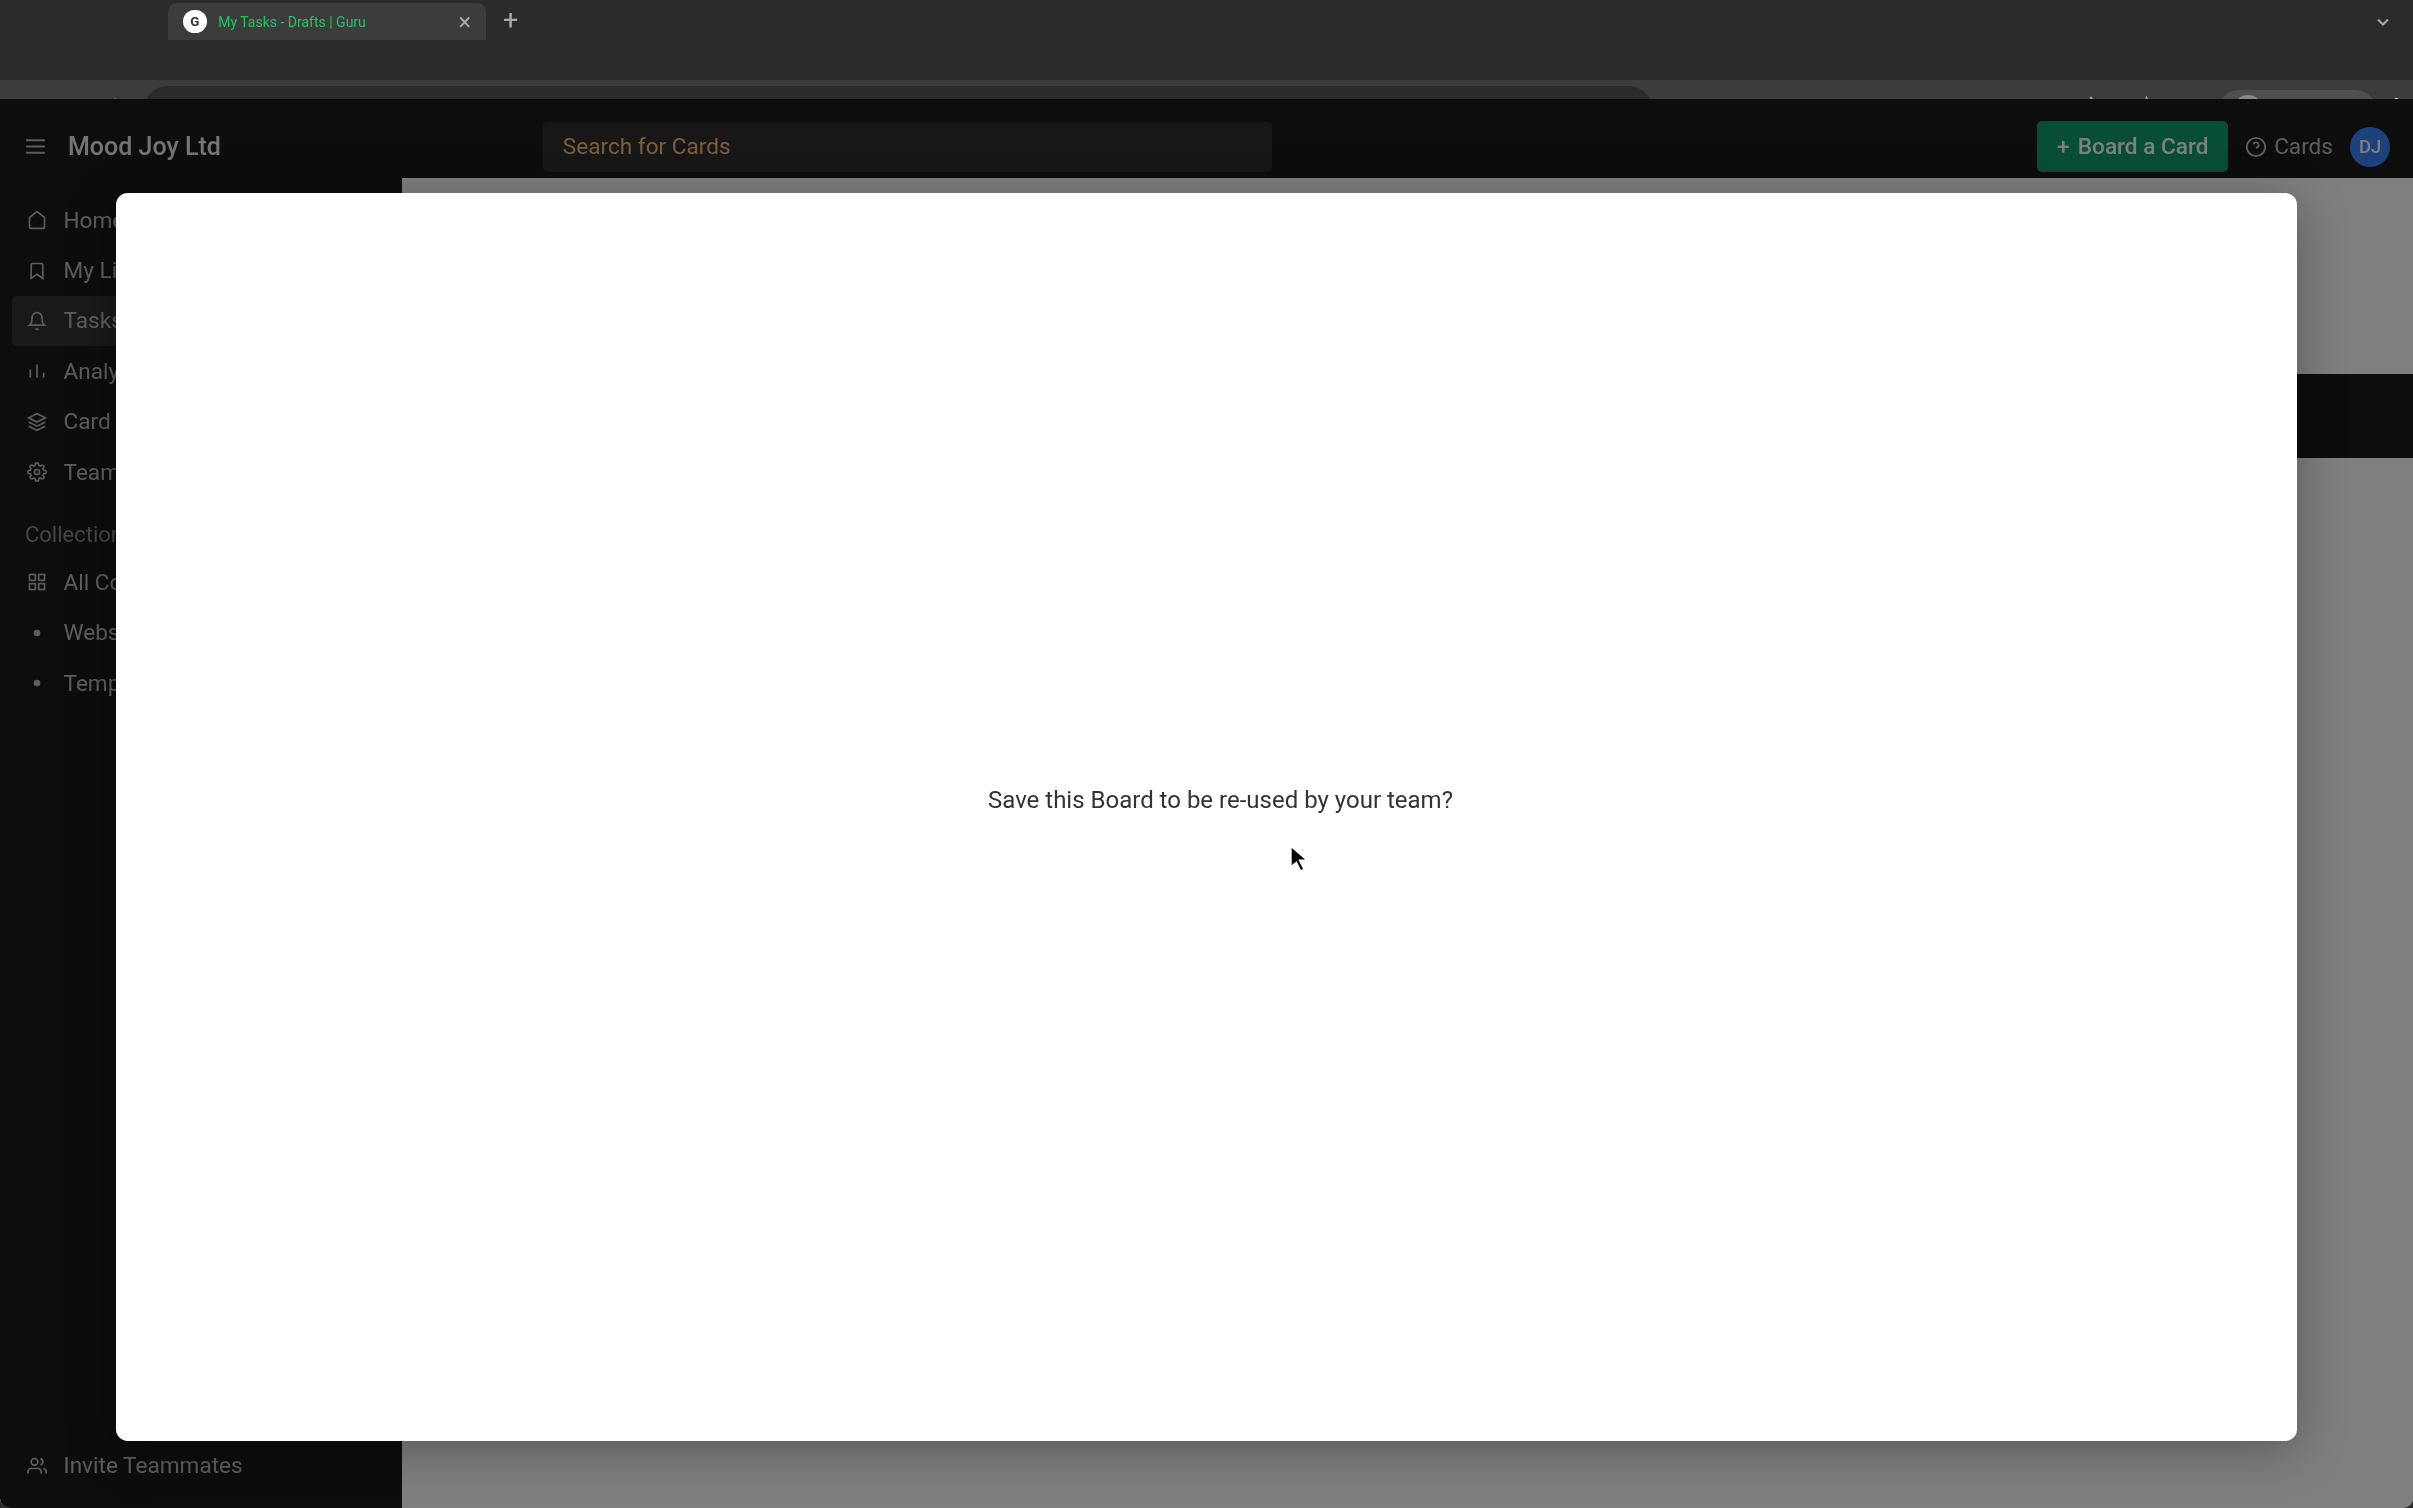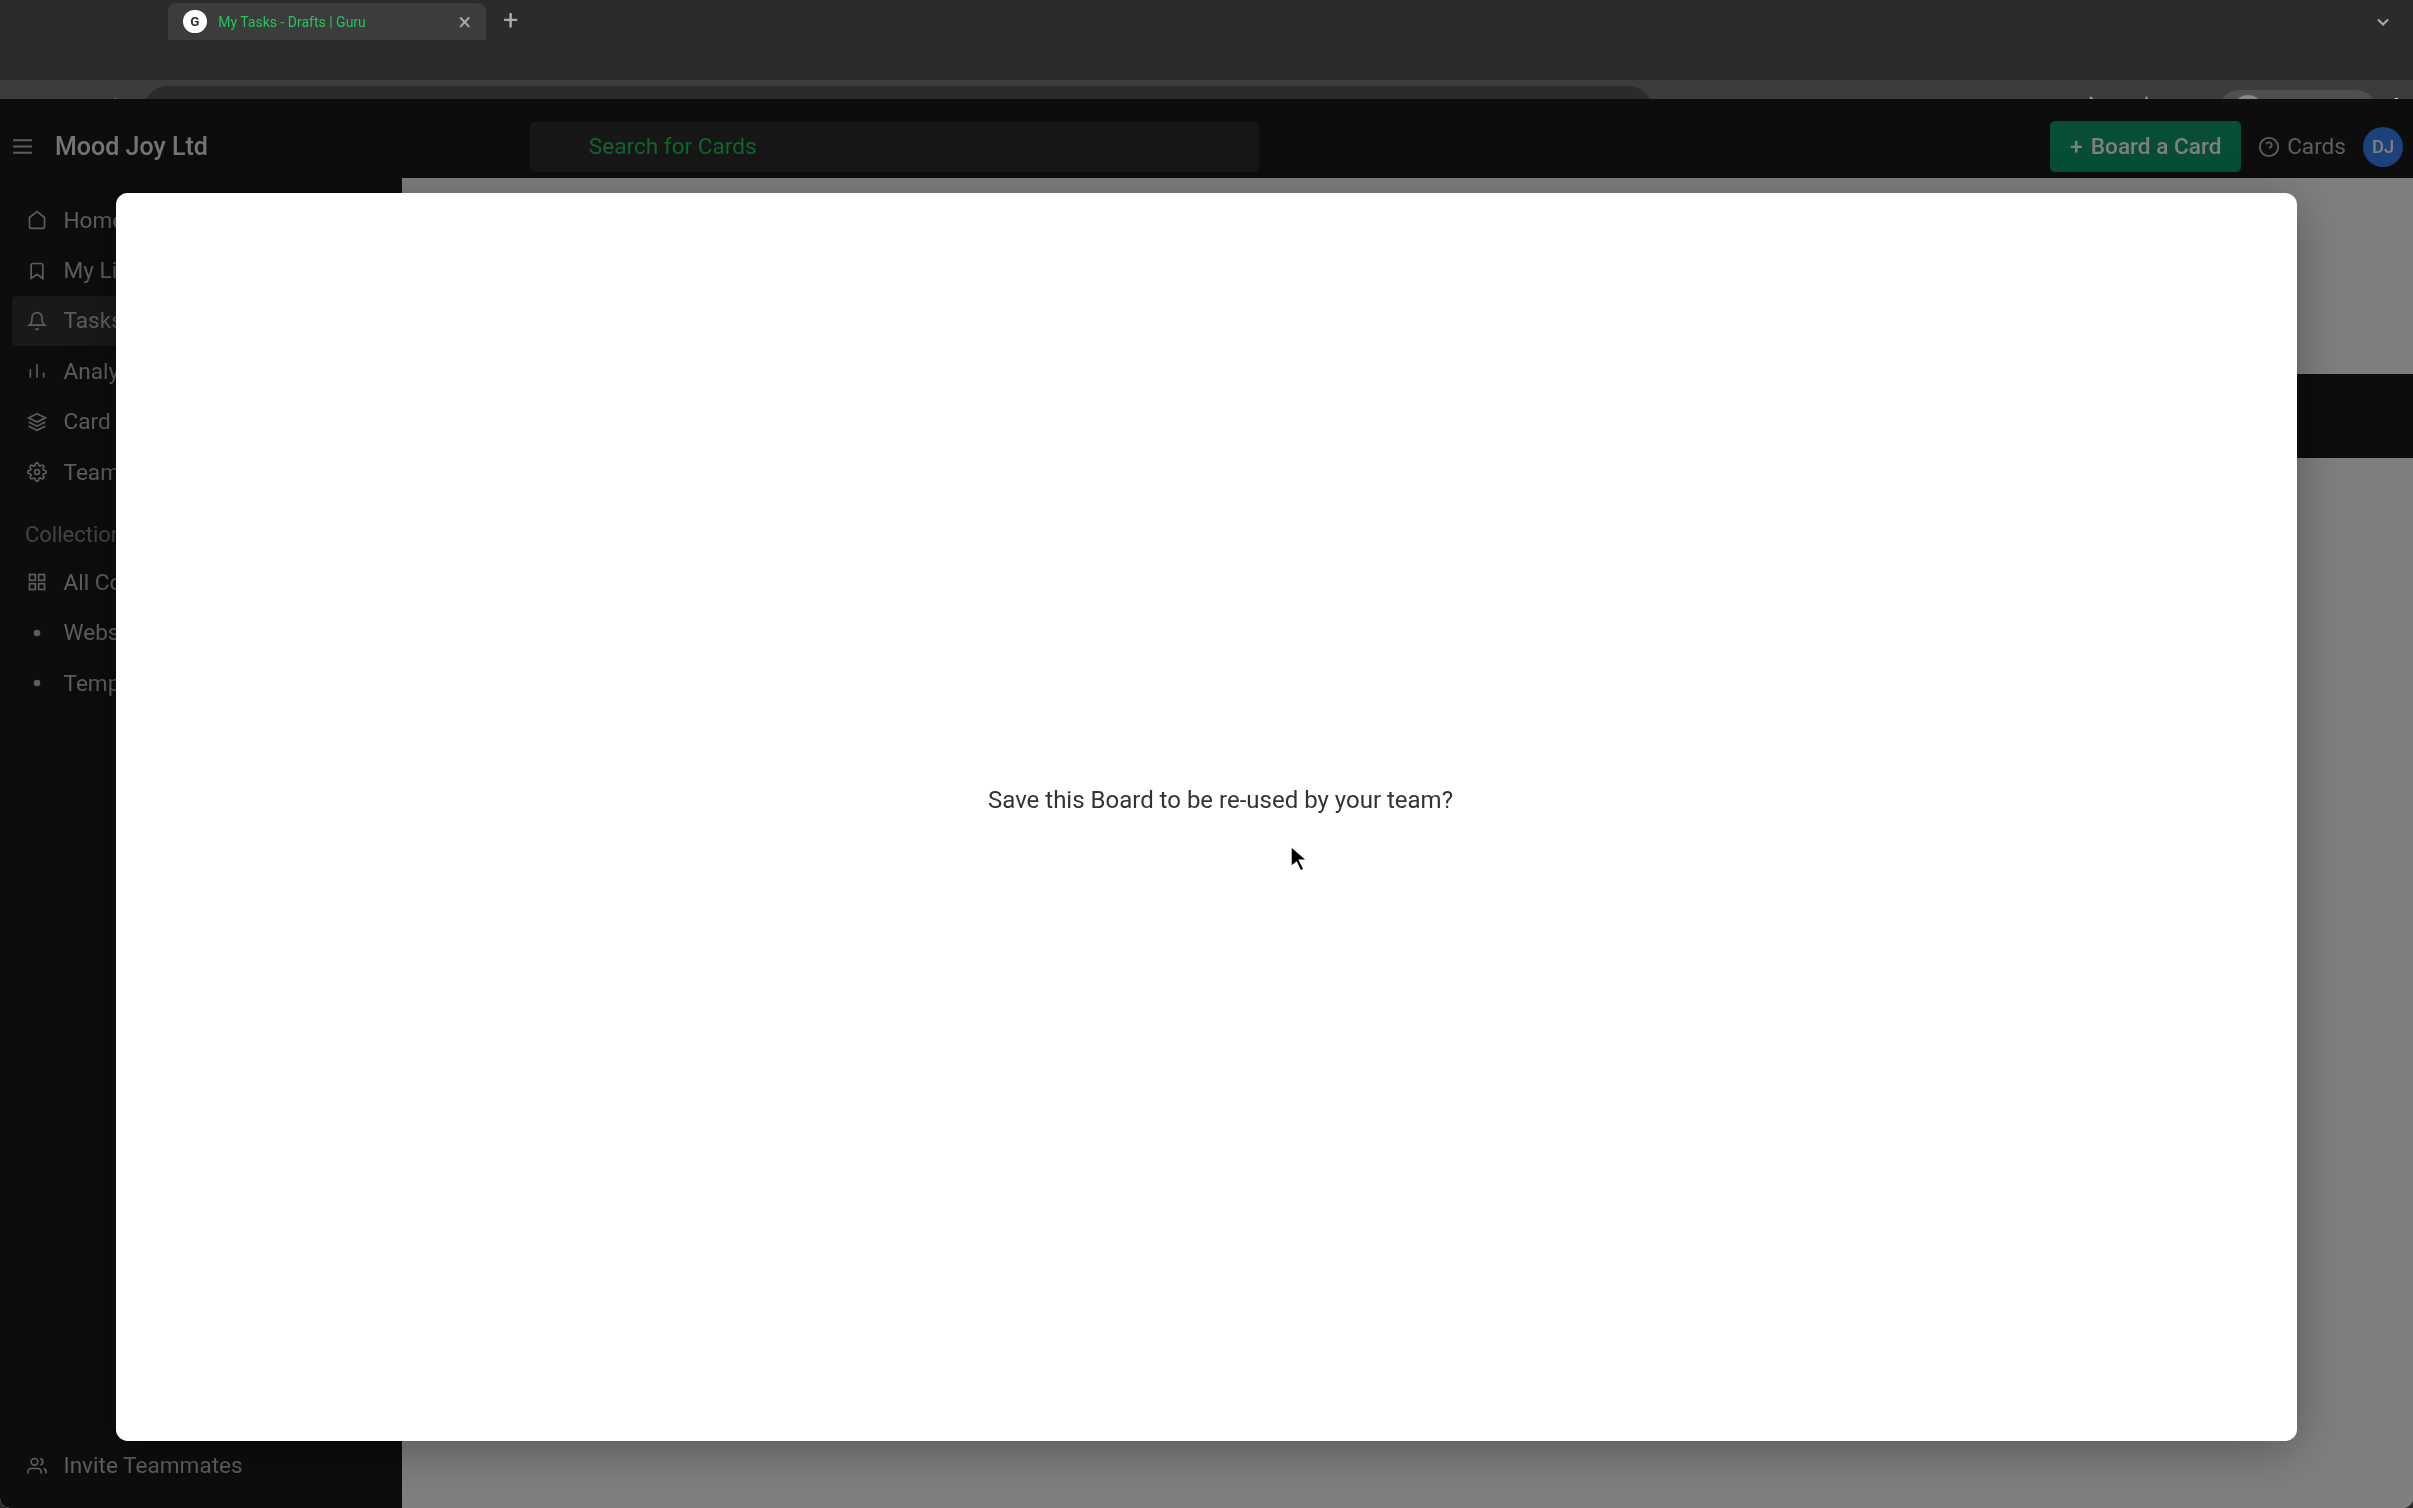--- a/index.html
+++ b/index.html
@@ -35,25 +35,25 @@
 .toolbar-icon { color: #e8e8e8; cursor: pointer; }
 .incognito-badge { display: flex; align-items: center; gap: 8.4px; background: #4f4f4f; padding: 5px 13.4px; border-radius: 20px; color: #fff; font-size: 22px; }
 .incognito-icon { width: 30px; height: 30px; background: #888; border-radius: 50%; display:flex; align-items:center; justify-content:center; }
 .menu-dots { color: #e8e8e8; cursor: pointer; font-size: 20px; }
 
 
 .app-content { position: absolute; top: 99px; left: 0; right: 0; bottom: 0; background: #fff; }
 .app-overlay-dim { position: absolute; inset: 0; background: rgba(0,0,0,0.5); }
 
 
-.app-header { height: 95px; background: #1a1a1a; display: flex; align-items: center; padding: 0 10px; gap: 20px; }
+.app-header { height: 95px; background: #1a1a1a; display: flex; align-items: center; padding: 0 23px; gap: 20px; }
 .hamburger { color: #bbb; cursor: pointer; }
 .workspace-name { color: #e8e8e8; font-size: 25px; font-weight: 500; }
 .search-box { width: 729px; height: 50px; background: #2e2e2e; border-radius: 5px; display: flex; align-items: center; padding: 0 20px; margin-left: 302px; }
-.search-placeholder { color: #22c55e; font-size: 22.6px; margin-left: 39px; }
+.search-placeholder { color: #fdba74; font-size: 22.6px; }
 .header-right { margin-left: auto; display: flex; align-items: center; gap: 17px; }
 .create-card-btn { background: #0f9b6e; color: #fff; padding: 11.7px 20px; border-radius: 5px; font-size: 22.6px; font-weight: 500; display: flex; align-items: center; gap: 8.4px; cursor: pointer; }
 .help-link { color: #bbb; font-size: 22.6px; display: flex; align-items: center; gap: 6.7px; cursor: pointer; }
 .avatar { width: 40px; height: 40px; border-radius: 50%; background: #3b82f6; color: #fff; display: flex; align-items: center; justify-content: center; font-size: 18.4px; font-weight: 500; }
 
 
 .sidebar { position: absolute; top: 79px; left: 0; width: 402px; bottom: 0; background: #1a1a1a; padding: 17px 0; }
 .sidebar-item { display: flex; align-items: center; gap: 15px; padding: 11.7px 25px; color: #bbb; font-size: 22.6px; cursor: pointer; }
 .sidebar-item.active { background: #333; border-radius: 5px; margin: 0 11.7px; padding: 11.7px 13.4px; }
 .sidebar-icon { width: 23.5px; display: flex; justify-content: center; }

